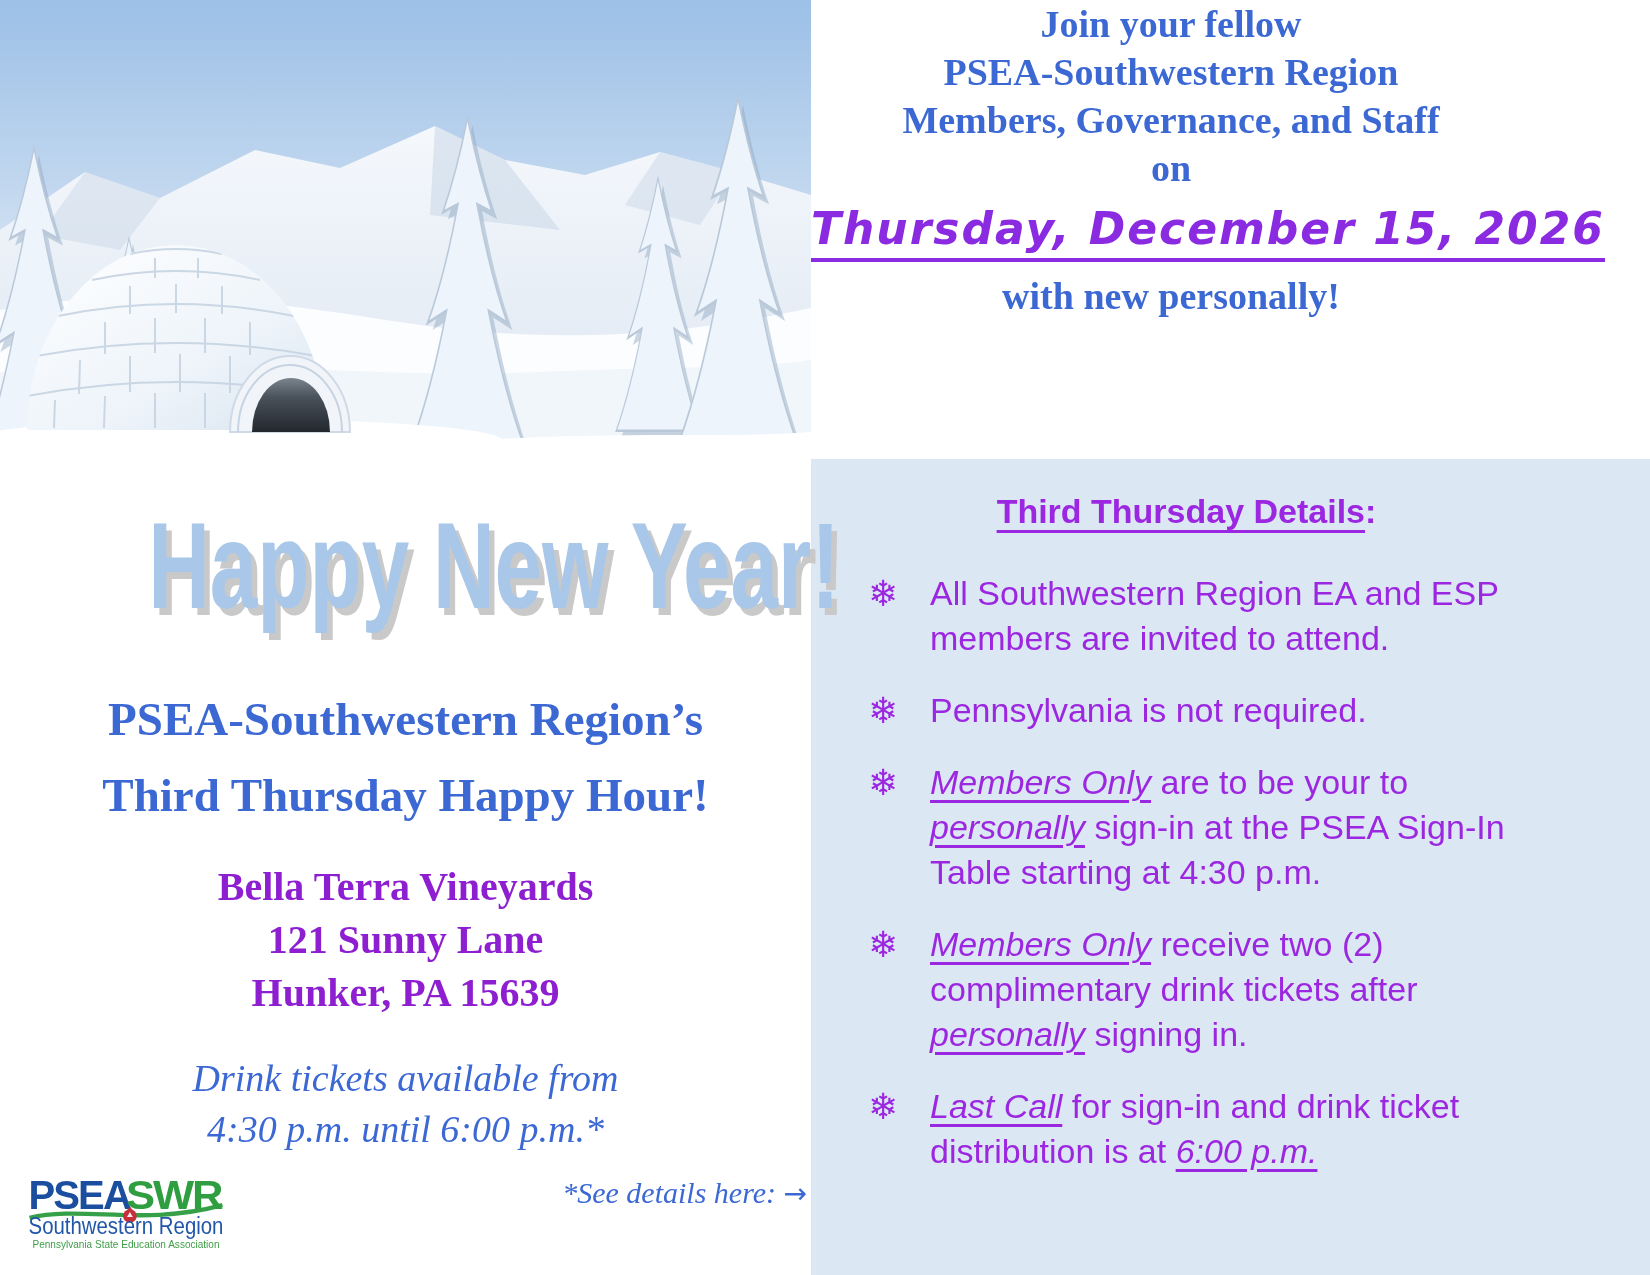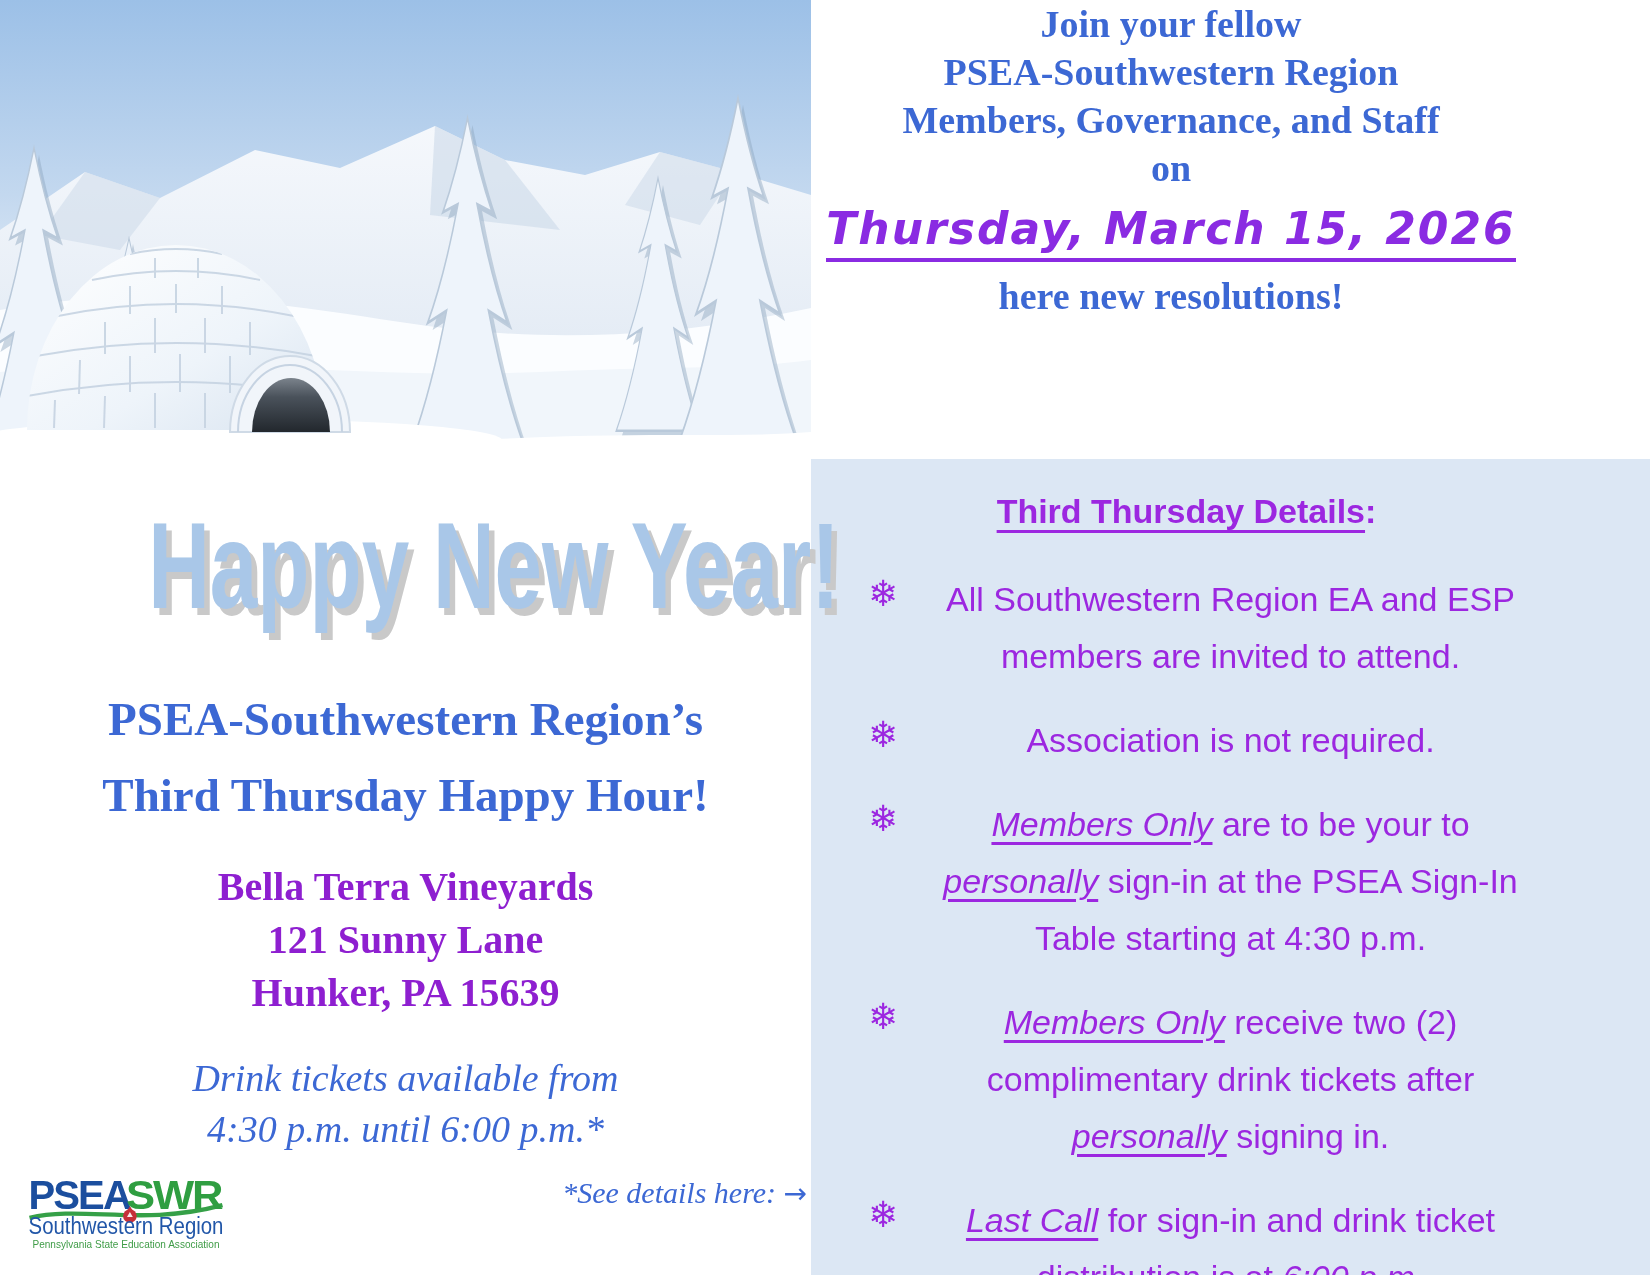--- a/index.html
+++ b/index.html
@@ -57,21 +57,21 @@
   }
   .panel-heading .u{text-decoration:underline;text-decoration-thickness:3px;text-underline-offset:7px;}
   .details-list{list-style:none;margin:40px 0 0;padding:0 0 0 26px;}
   .detail-item{display:flex;align-items:flex-start;margin-bottom:27px;}
   .snowflake{
     flex:0 0 44px;font-size:36px;line-height:45px;text-align:left;
     color:var(--panel_purple);
   }
   .detail-text{
     display:block;width:650px;margin-left:18px;
-    font-size:34px;line-height:57px;text-align:center;
+    font-size:34px;line-height:45px;
   }
   .detail-text .u{text-decoration:underline;text-decoration-thickness:3px;text-underline-offset:6px;font-style:italic;}
   .detail-text .b{font-weight:normal;}
   .detail-text .i{font-style:italic;}
 
   
   .left-col{position:absolute;left:0;top:462px;width:811px;height:813px;text-align:center;}
   .hny-wrap{margin-top:42px;line-height:0;}
   .hny{
     display:inline-block;
@@ -202,38 +202,38 @@
       <path d="M0,440 C160,424 330,446 520,438 C650,432 740,438 811,432 L811,462 L0,462 Z" fill="#ffffff"></path>
     </svg>
   </div>
 
   <div class="invite">
     <div class="invite-line">Join your fellow</div>
     <div class="invite-line">PSEA-Southwestern Region</div>
     <div class="invite-line">Members, Governance, and Staff</div>
     <div class="invite-line">on</div>
     <div class="date-wrap">
-      <span class="invite-date">Thursday, March 15, 2026</span>
-    </div>
-    <div class="invite-line">here new resolutions!</div>
+      <span class="invite-date">Thursday, December 15, 2026</span>
+    </div>
+    <div class="invite-line">with new personally!</div>
   </div>
 
   <div class="panel">
     <div class="panel-inner">
       <div class="panel-heading">
         <span class="u">Third Thursday Details</span><span>:</span>
       </div>
       <ul class="details-list">
           <li class="detail-item">
             <span class="snowflake">❄</span>
             <span class="detail-text"><span>All Southwestern Region EA and ESP members are invited to attend.</span></span>
           </li>
           <li class="detail-item">
             <span class="snowflake">❄</span>
-            <span class="detail-text"><span>Association is not required.</span></span>
+            <span class="detail-text"><span>Pennsylvania is not required.</span></span>
           </li>
           <li class="detail-item">
             <span class="snowflake">❄</span>
             <span class="detail-text"><span class="u b i">Members Only</span><span> are to be your to </span><span class="u">personally</span><span> sign-in at the PSEA Sign-In Table starting at 4:30 p.m.</span></span>
           </li>
           <li class="detail-item">
             <span class="snowflake">❄</span>
             <span class="detail-text"><span class="u b i">Members Only</span><span> receive two (2) complimentary drink tickets after </span><span class="u">personally</span><span> signing in.</span></span>
           </li>
           <li class="detail-item">

